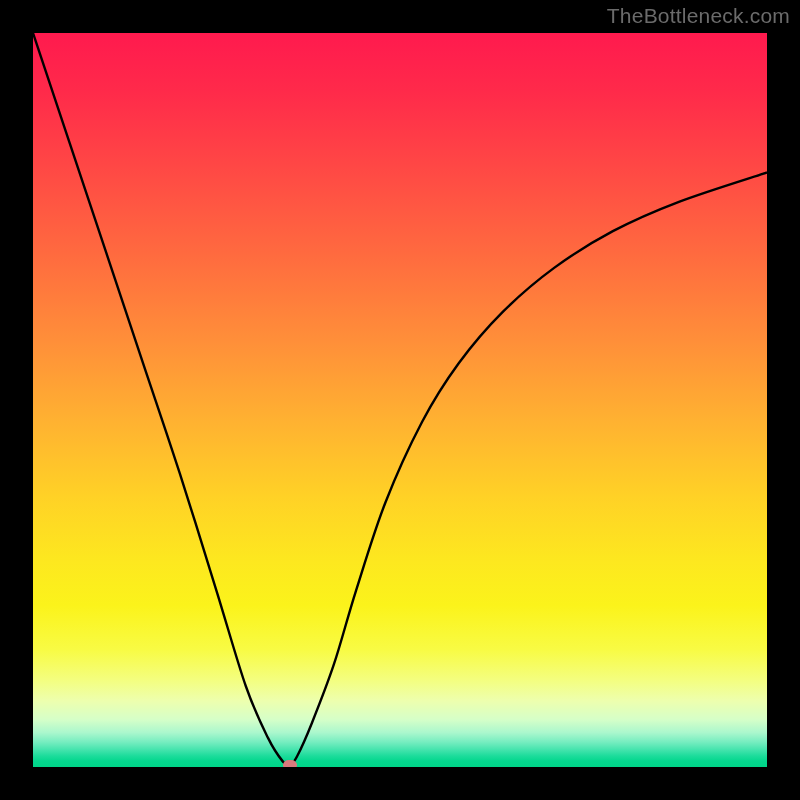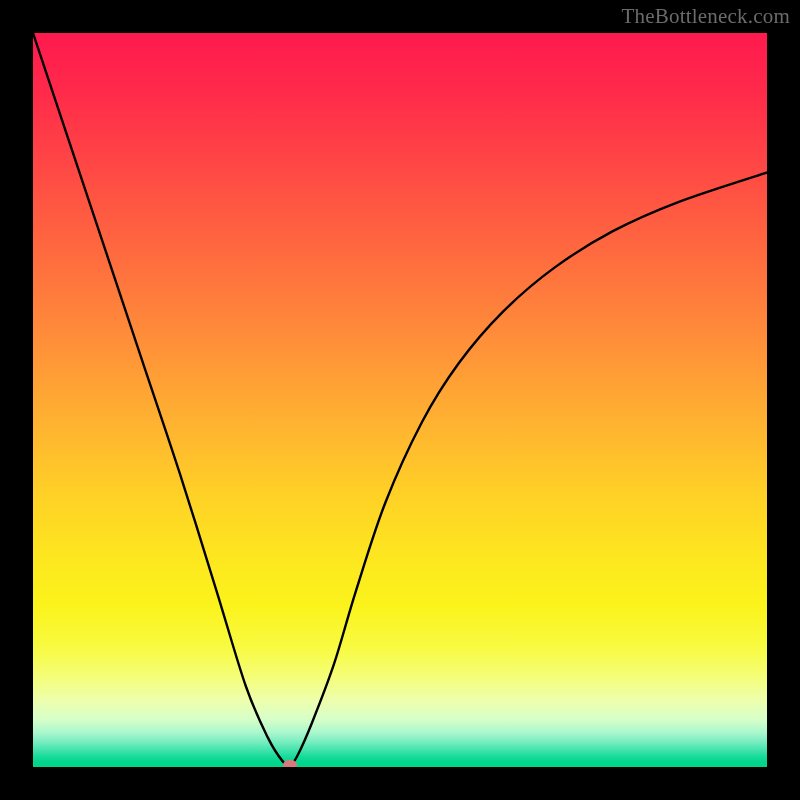--- a/index.html
+++ b/index.html
@@ -58,21 +58,21 @@
     transform: translate(-50%, -50%);
   }
   .watermark {
     position: absolute;
     top: 4px;
     right: 10px;
     color: #6b6b6b;
     font-size: 21px;
     font-weight: 500;
     letter-spacing: 0.2px;
-    font-family: Liberation Serif, serif;
+    font-family: Liberation Sans, sans-serif;
   }
 </style>
 </head>
 <body>
 
 <div class="watermark">TheBottleneck.com</div>
 
 <div class="frame">
   <div class="gradient"></div>
   <svg class="curve-svg" viewBox="0 0 734 734" preserveAspectRatio="none">

